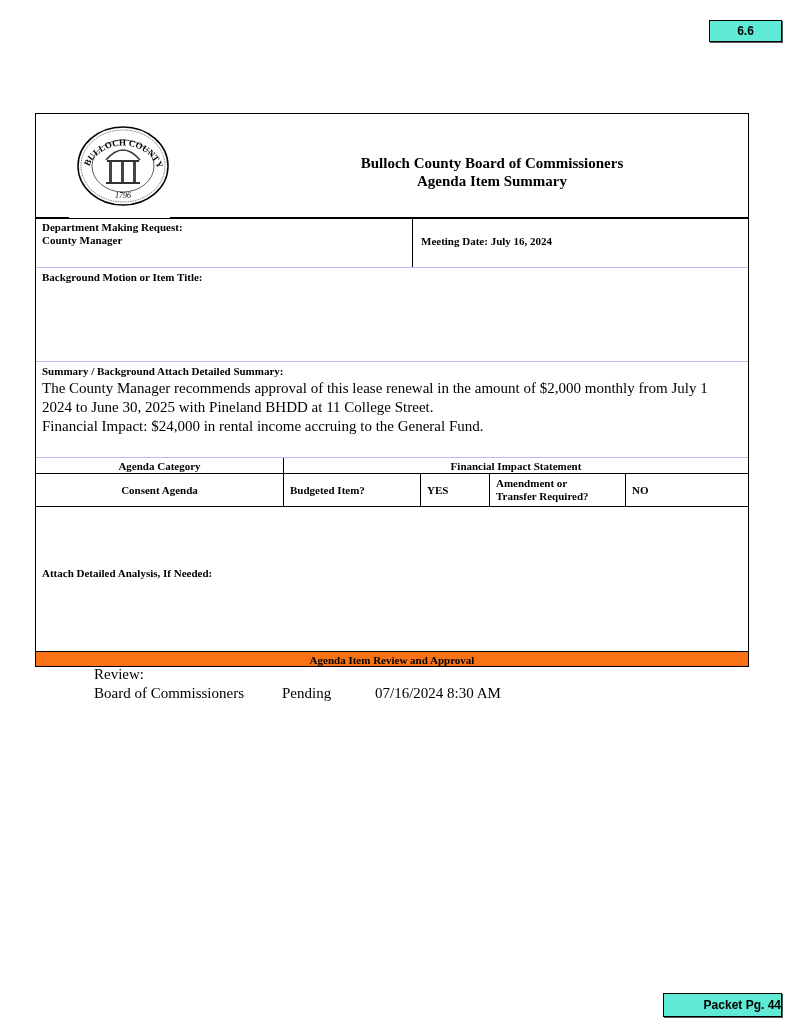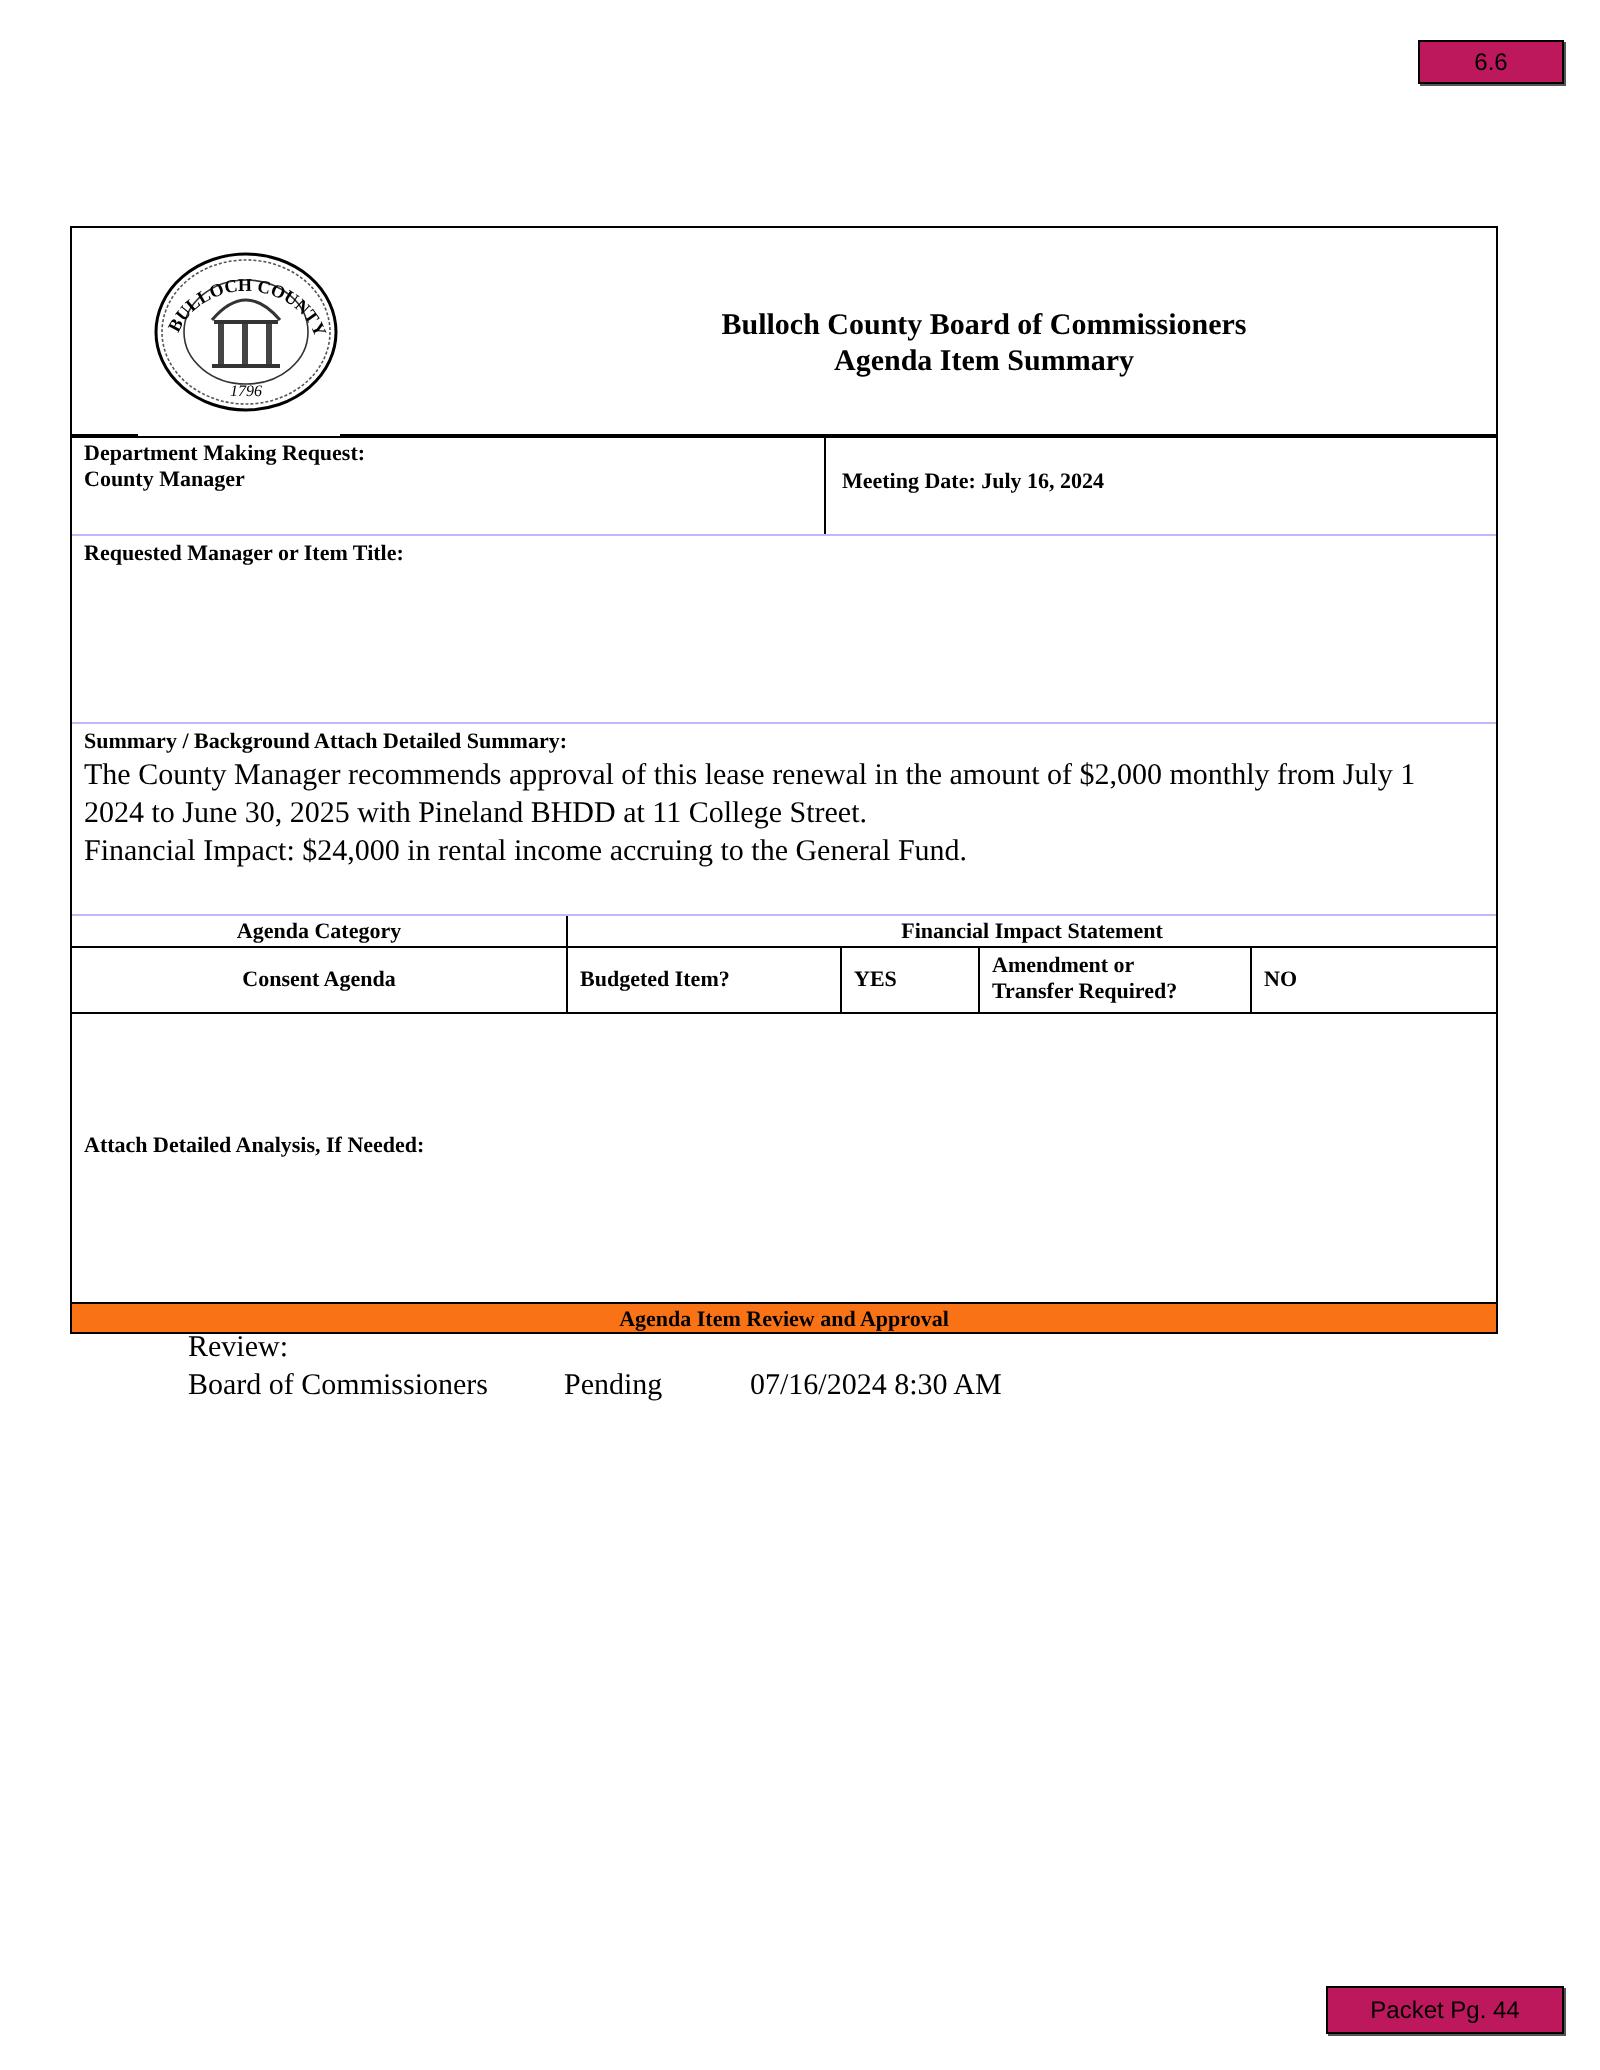--- a/index.html
+++ b/index.html
@@ -1,22 +1,22 @@
 <!DOCTYPE html>
 <html><head>
 <meta charset="utf-8">
 <style>
   html, body { margin:0; padding:0; background:#fff; }
   body { width:800px; height:1035px; position:relative; overflow:hidden;
          font-family:"Liberation Serif", serif; color:#000; }
-  .tag-box { position:absolute; background:#be185d; border:1px solid #000;
+  .tag-box { position:absolute; background:#5eead4; border:1px solid #000;
              box-shadow:1px 1px 0 #555; font-family:"Liberation Sans", sans-serif;
-             font-weight:normal; font-size:12px; text-align:center; }
+             font-weight:bold; font-size:12px; text-align:center; }
   #item-no { left:709px; top:20px; width:71px; height:20px; line-height:20px; }
-  #packet { left:663px; top:993px; width:117px; height:22px; line-height:22px; }
+  #packet { left:663px; top:993px; width:117px; height:22px; line-height:22px;text-align:right; }
   .form { position:absolute; left:35px; top:113px; width:712px; border:1px solid #000; }
   .row { border-bottom:1px solid #c4b5fd; position:relative; box-sizing:border-box; }
   .header-row { height:104px; border-bottom:none; }
   .seal { position:absolute; left:40px; top:12px; width:94px; height:80px; }
   .titles { position:absolute; left:200px; right:0; top:40px; text-align:center;
             font-weight:bold; font-size:15px; line-height:18px; }
   .hdr-line { position:absolute; top:103px; height:1px; background:#000; }
   .bold-s { font-weight:bold; font-size:11px; line-height:13px; }
   .dept-row { height:50px; display:flex; border-top:1px solid #000; }
   .dept-left { width:377px; border-right:1px solid #000; padding:2px 6px; box-sizing:border-box; }
@@ -68,21 +68,21 @@
 
   <div class="row dept-row">
     <div class="dept-left bold-s">
       <div>Department Making Request:</div>
       <div>County Manager</div>
     </div>
     <div class="dept-right bold-s">Meeting Date: July 16, 2024</div>
   </div>
 
   <div class="row motion-row bold-s">
-    <div>Requested Manager or Item Title:</div>
+    <div>Background Motion or Item Title:</div>
   </div>
 
   <div class="row summary-row">
     <div class="bold-s">Summary / Background Attach Detailed Summary:</div>
     <div class="summary-text">
       <div>The County Manager recommends approval of this lease renewal in the amount of $2,000 monthly from July 1</div>
       <div>2024 to June 30, 2025 with Pineland BHDD at 11 College Street.</div>
       <div>Financial Impact:  $24,000 in rental income accruing to the General Fund.</div>
     </div>
   </div>

